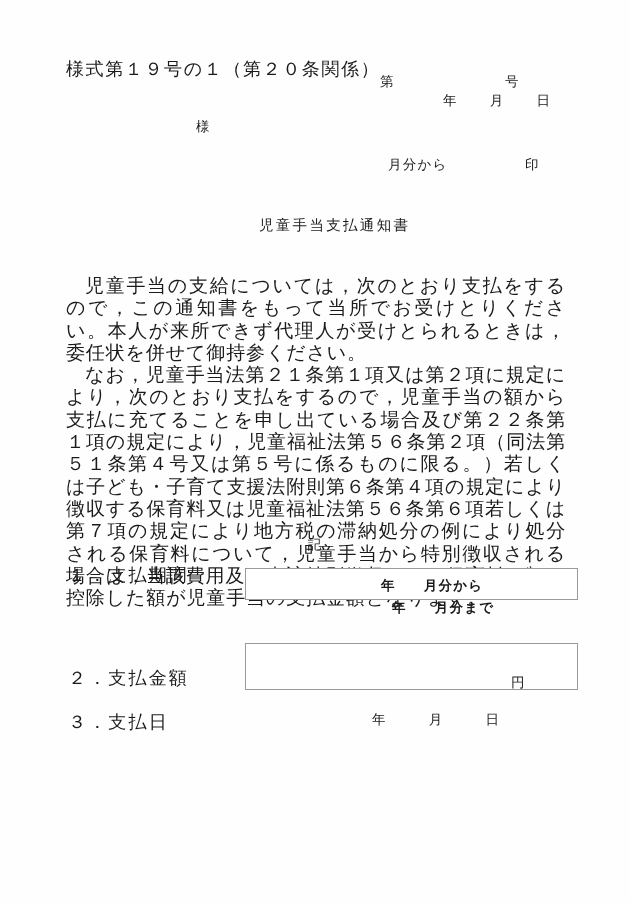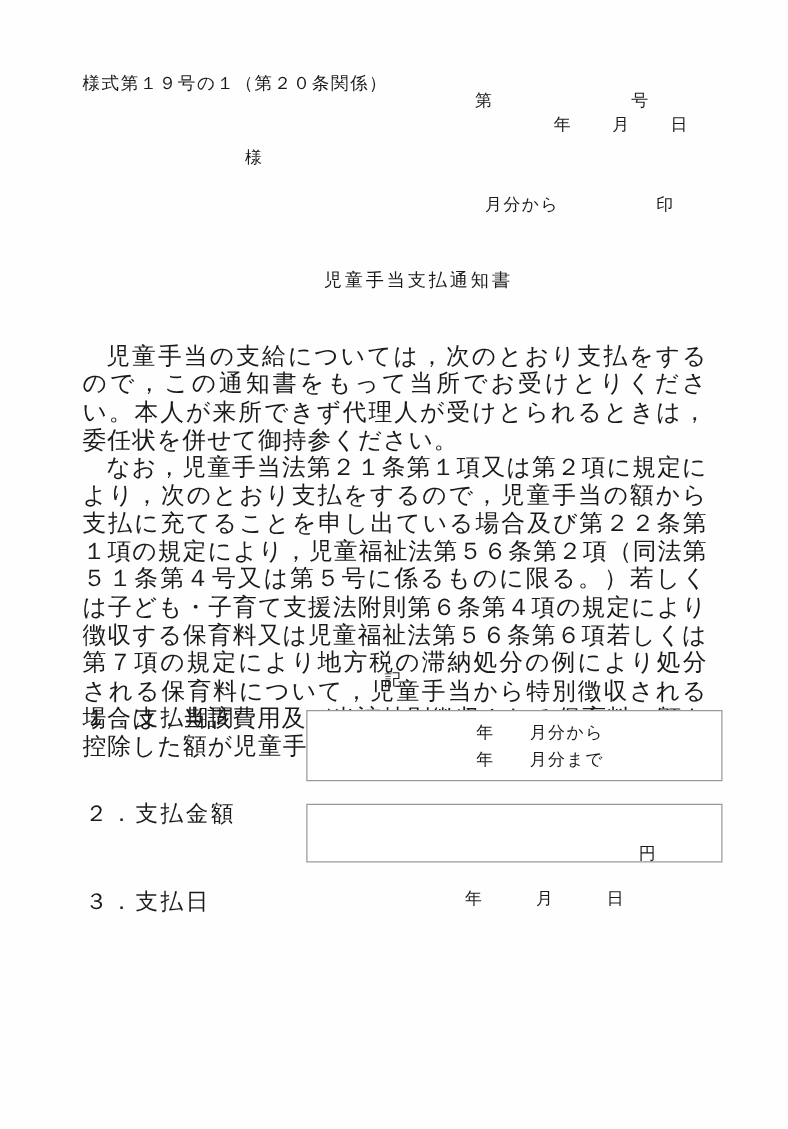--- a/index.html
+++ b/index.html
@@ -26,21 +26,21 @@
     position: absolute;
     white-space: pre;
     line-height: 1;
     letter-spacing: 0.09em;
   }
 
   
   .form-no {
     left: 66px;
     top: 60px;
-    font-size: 14px;
+    font-size: 18px;
   }
   .doc-no {
     left: 380px;
     top: 75px;
     font-size: 13.5px;
   }
   .doc-no-unit {
     left: 505px;
     top: 75px;
     font-size: 13.5px;
@@ -107,50 +107,51 @@
     text-align: center;
     font-size: 13.5px;
   }
 
   
   .item-label {
     font-size: 18px;
     letter-spacing: 0.12em;
   }
   .label-1 { left: 68px; top: 566px; }
-  .label-2 { left: 68px; top: 643px; }
+  .label-2 { left: 68px; top: 669px; font-family: Liberation Serif, serif; }
   .label-3 { left: 68px; top: 713px; }
 
   .field-box {
     position: absolute;
     border: 1px solid #9a9a9a;
     background: #ffffff;
     box-sizing: border-box;
   }
   .box-period {
     left: 245px;
     top: 568px;
     width: 333px;
-    height: 57px;
+    height: 32px;
+    font-weight: bold;
   }
   .box-amount {
     left: 245px;
     top: 643px;
     width: 333px;
     height: 47px;
   }
 
   .box-row {
     position: absolute;
     font-size: 13.5px;
     white-space: pre;
     letter-spacing: 0.09em;
   }
   .period-row-1 { left: 135px; top: 8px; }
-  .period-row-2 { left: 135px; top: 30px; }
+  .period-row-2 { left: 146px; top: 30px; }
   .amount-unit  { left: 265px; top: 30px; }
   .box-row .sp {
     display: inline-block;
     width: 28px;
   }
 
   .paydate {
     left: 372px;
     top: 713px;
     font-size: 13.5px;

